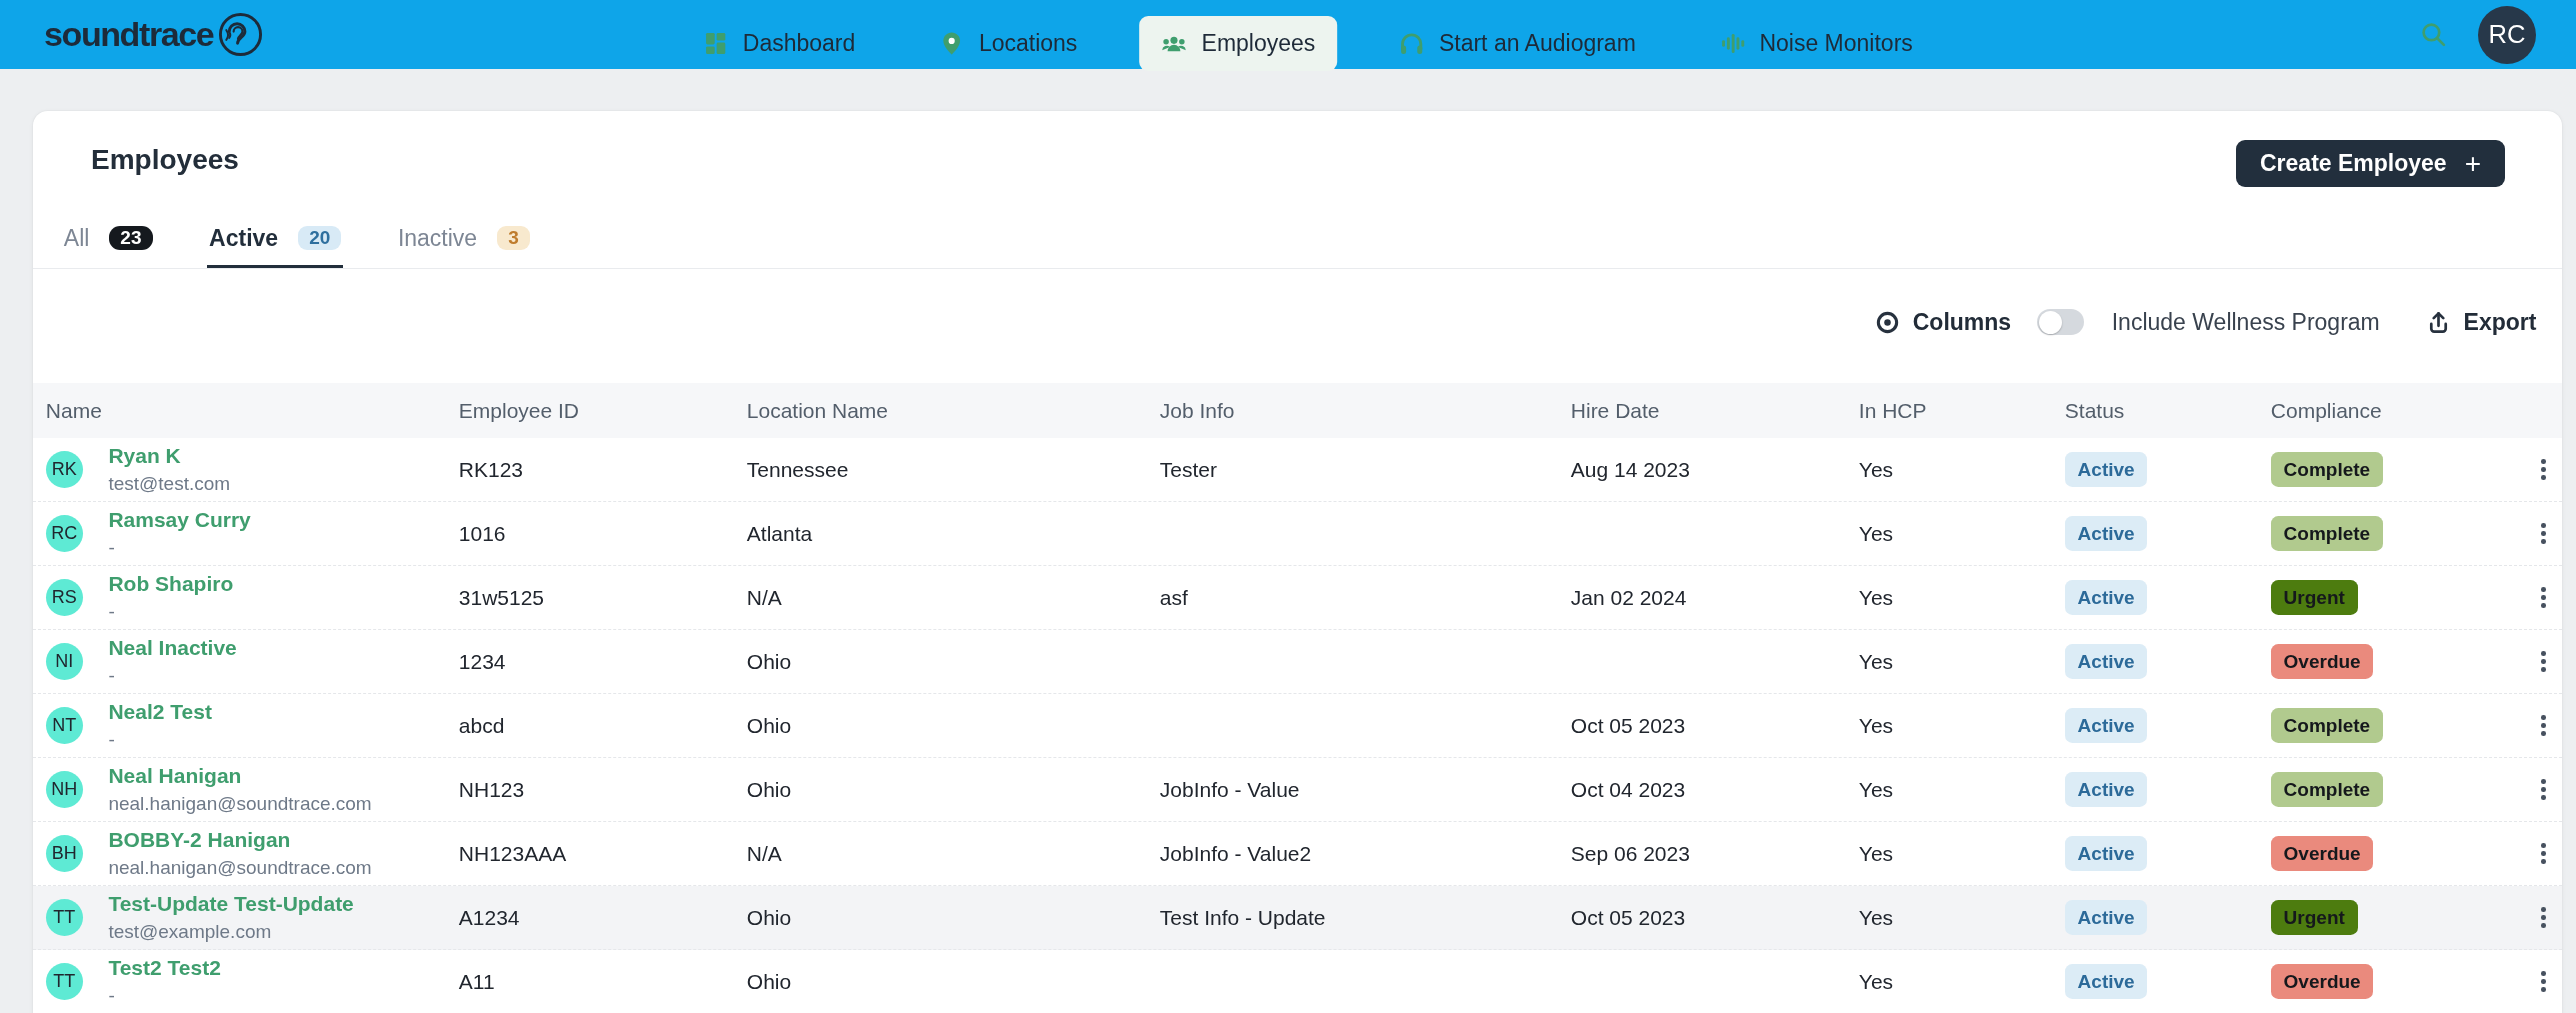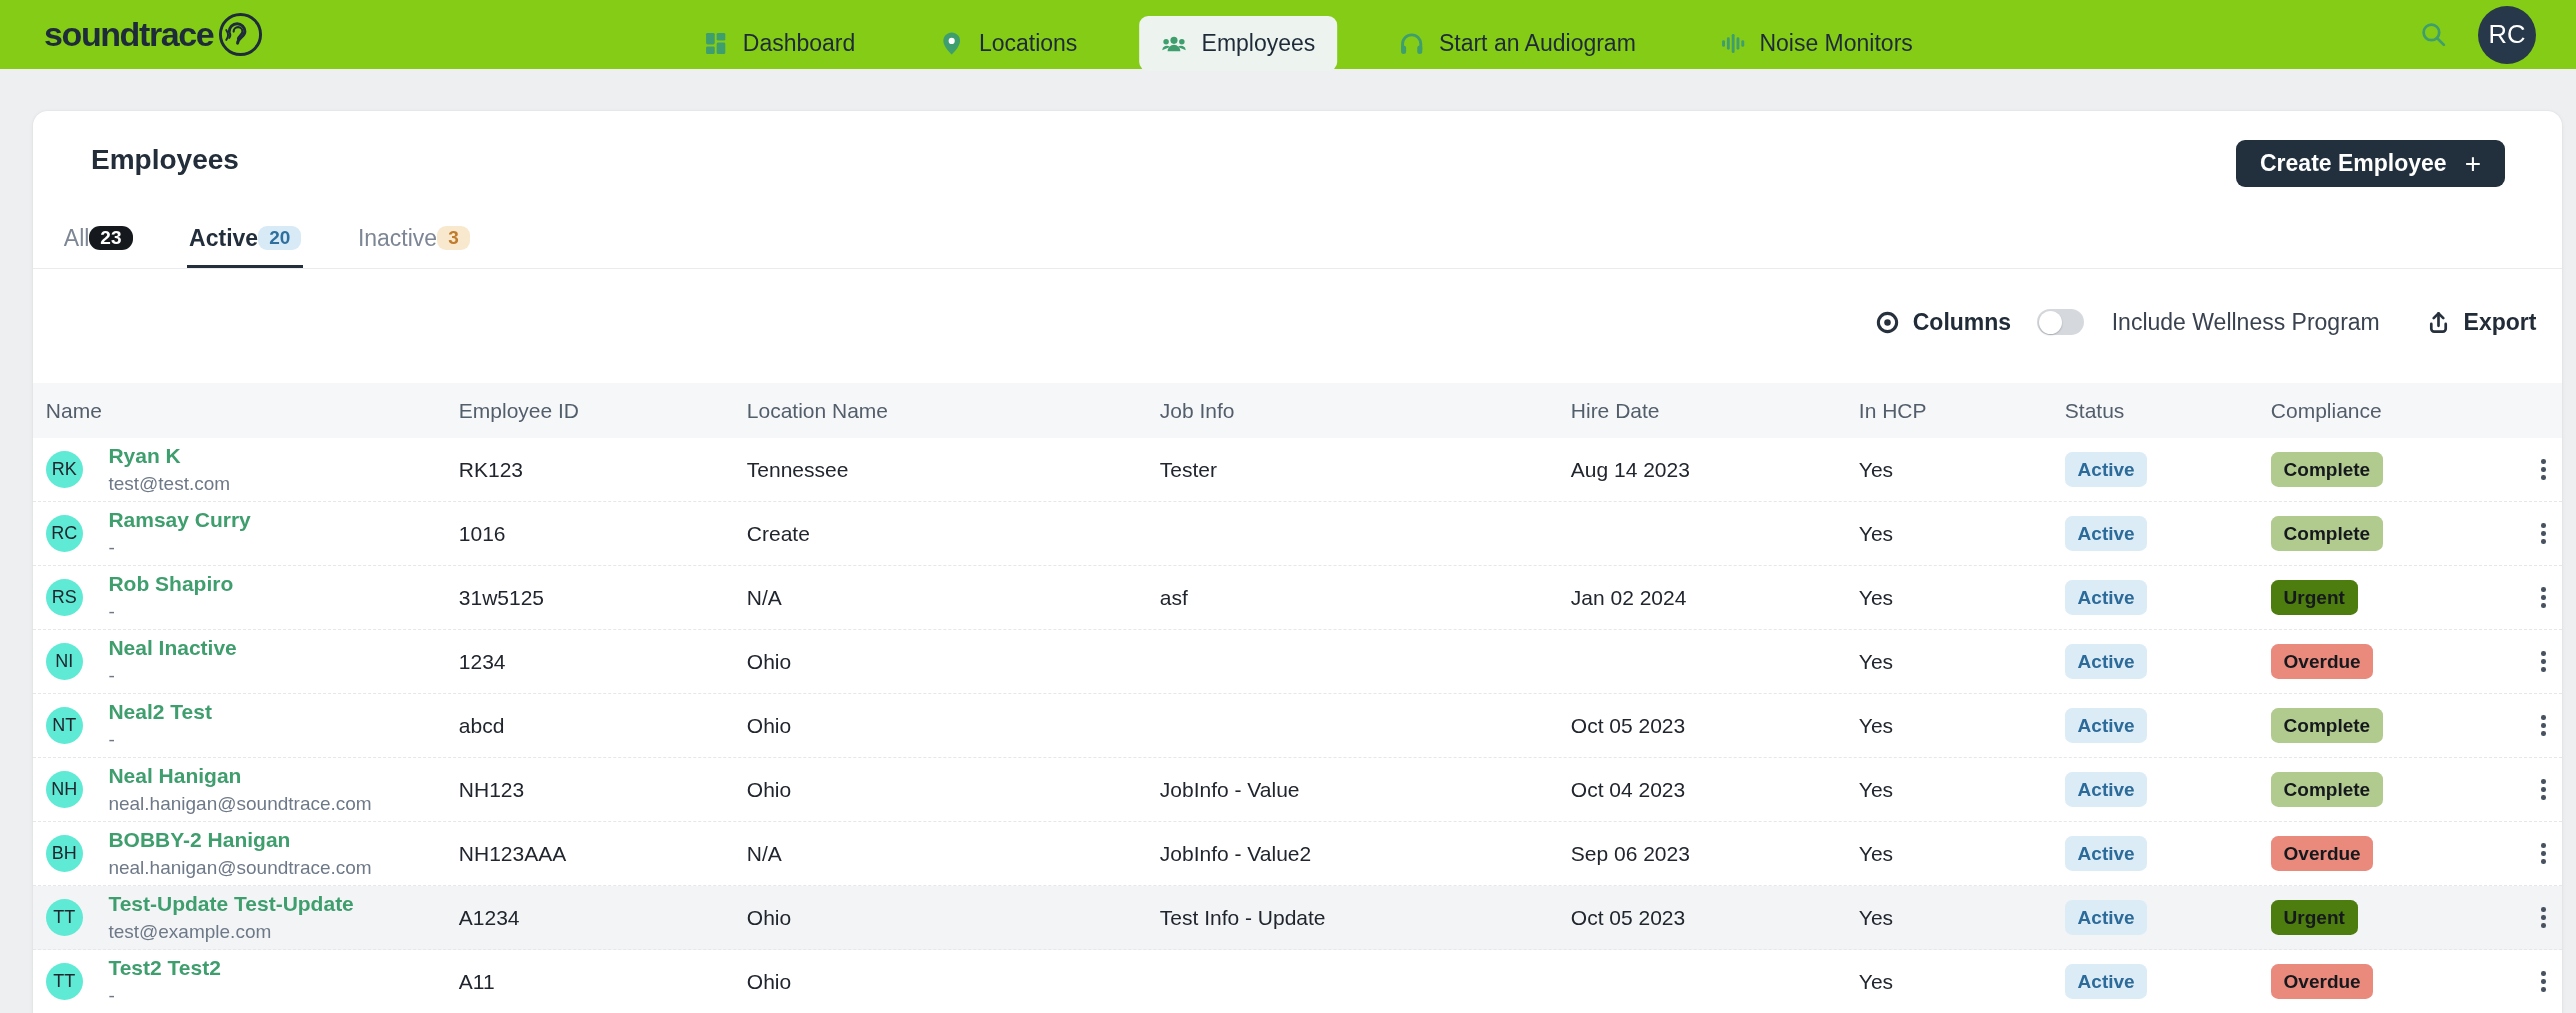--- a/index.html
+++ b/index.html
@@ -1,20 +1,20 @@
 <!DOCTYPE html>
 <html style="font-size:14.6px"><head>
 <meta charset="utf-8">
 <style>
   * { margin:0; padding:0; box-sizing:border-box; }
   html,body { width:2576px; height:1013px; overflow:hidden; background:#edeff1;
               font-family:"Liberation Sans", sans-serif; position:relative; }
 
   
-  .topbar { position:absolute; top:0; left:0; width:2576px; height:69px; background:#84cc16; z-index:5; }
+  .topbar { position:absolute; top:0; left:0; width:2576px; height:69px; background:#0ea5e9; z-index:5; }
   .logo { position:absolute; left:44px; top:0; height:69px; display:flex; align-items:center; gap:3.7px; cursor:pointer; }
   .logo-text { font-size:34px; font-weight:700; color:#1d2b3a; letter-spacing:-1.4px; }
   .nav { position:absolute; left:calc(50% + 20px); transform:translateX(-50%); top:0; height:87px;
          display:flex; align-items:center; gap:40px; }
   .nav-item { display:flex; align-items:center; gap:14.6px; font-size:23px; color:#1e2a38;
               padding:13.7px 22px; border-radius:9px; cursor:pointer; white-space:nowrap; }
   .nav-item.active { background:#edf4ef; }
   .topbar-right { position:absolute; right:40px; top:0; height:69px; display:flex; align-items:center; gap:31px; }
   .avatar { width:58px; height:58px; border-radius:50%; background:#27384a; color:#fff;
             display:flex; align-items:center; justify-content:center; font-size:25.6px; cursor:pointer; }
@@ -23,21 +23,21 @@
   .card { position:absolute; left:33px; top:111px; width:2529px; height:968px; background:#fff;
           border-radius:14.6px; box-shadow:0 0.9px 1.8px rgba(16,24,40,.07), 0 1.8px 5.5px rgba(16,24,40,.06); }
   .page-title { position:absolute; left:58px; top:33px; font-size:28px; font-weight:700; color:#232e3a; }
   .create-btn { position:absolute; right:57px; top:29px; height:47px; padding:0 24px; background:#222f3d;
                 border:none; border-radius:9px; color:#fff; font-size:23px; font-weight:700;
                 display:flex; align-items:center; gap:18px; cursor:pointer; font-family:inherit; }
   .create-btn .plus { font-size:28px; font-weight:400; line-height:1; }
 
   
   .tabs { position:absolute; left:29px; top:100px; display:flex; gap:53px; }
-  .tab { display:flex; align-items:center; height:57px; padding:0 1.8px 0 1.8px;
+  .tab { display:flex; align-items:center; gap:20px; height:57px; padding:0 1.8px 0 1.8px;
          font-size:23px; color:#7d8694; border-bottom:3.7px solid transparent; cursor:pointer; }
   .tab.active { color:#222e3b; font-weight:700; border-bottom-color:#222e3b; }
   .badge { font-size:19px; font-weight:700; padding:1px 11px; border-radius:9px; }
   .badge-all { background:#15191e; color:#ffffff; border-radius:11px; }
   .badge-active { background:#d8eaf6; color:#2e6f9e; }
   .badge-inactive { background:#f8e9ce; color:#bf7c2d; }
   .tabs-divider { position:absolute; left:0; right:0; top:157px; height:0.9px; background:#e9ebee; }
 
   
   .search-box { position:absolute; left:22px; top:179px; width:1031px; height:64px;
@@ -252,21 +252,21 @@
 
   <div class="row">
     <div class="namecell">
       <div class="avatar-sm">RC</div>
       <div>
         <div class="nm">Ramsay Curry</div>
         <div class="em">-</div>
       </div>
     </div>
     <div>1016</div>
-    <div>Create</div>
+    <div>Atlanta</div>
     <div></div>
     <div></div>
     <div>Yes</div>
     <div><span class="pill status-active">Active</span></div>
     <div><span class="pill complete">Complete</span></div>
     <div class="kebab">
       <i></i>
           <i></i>
           <i></i>
     </div>

